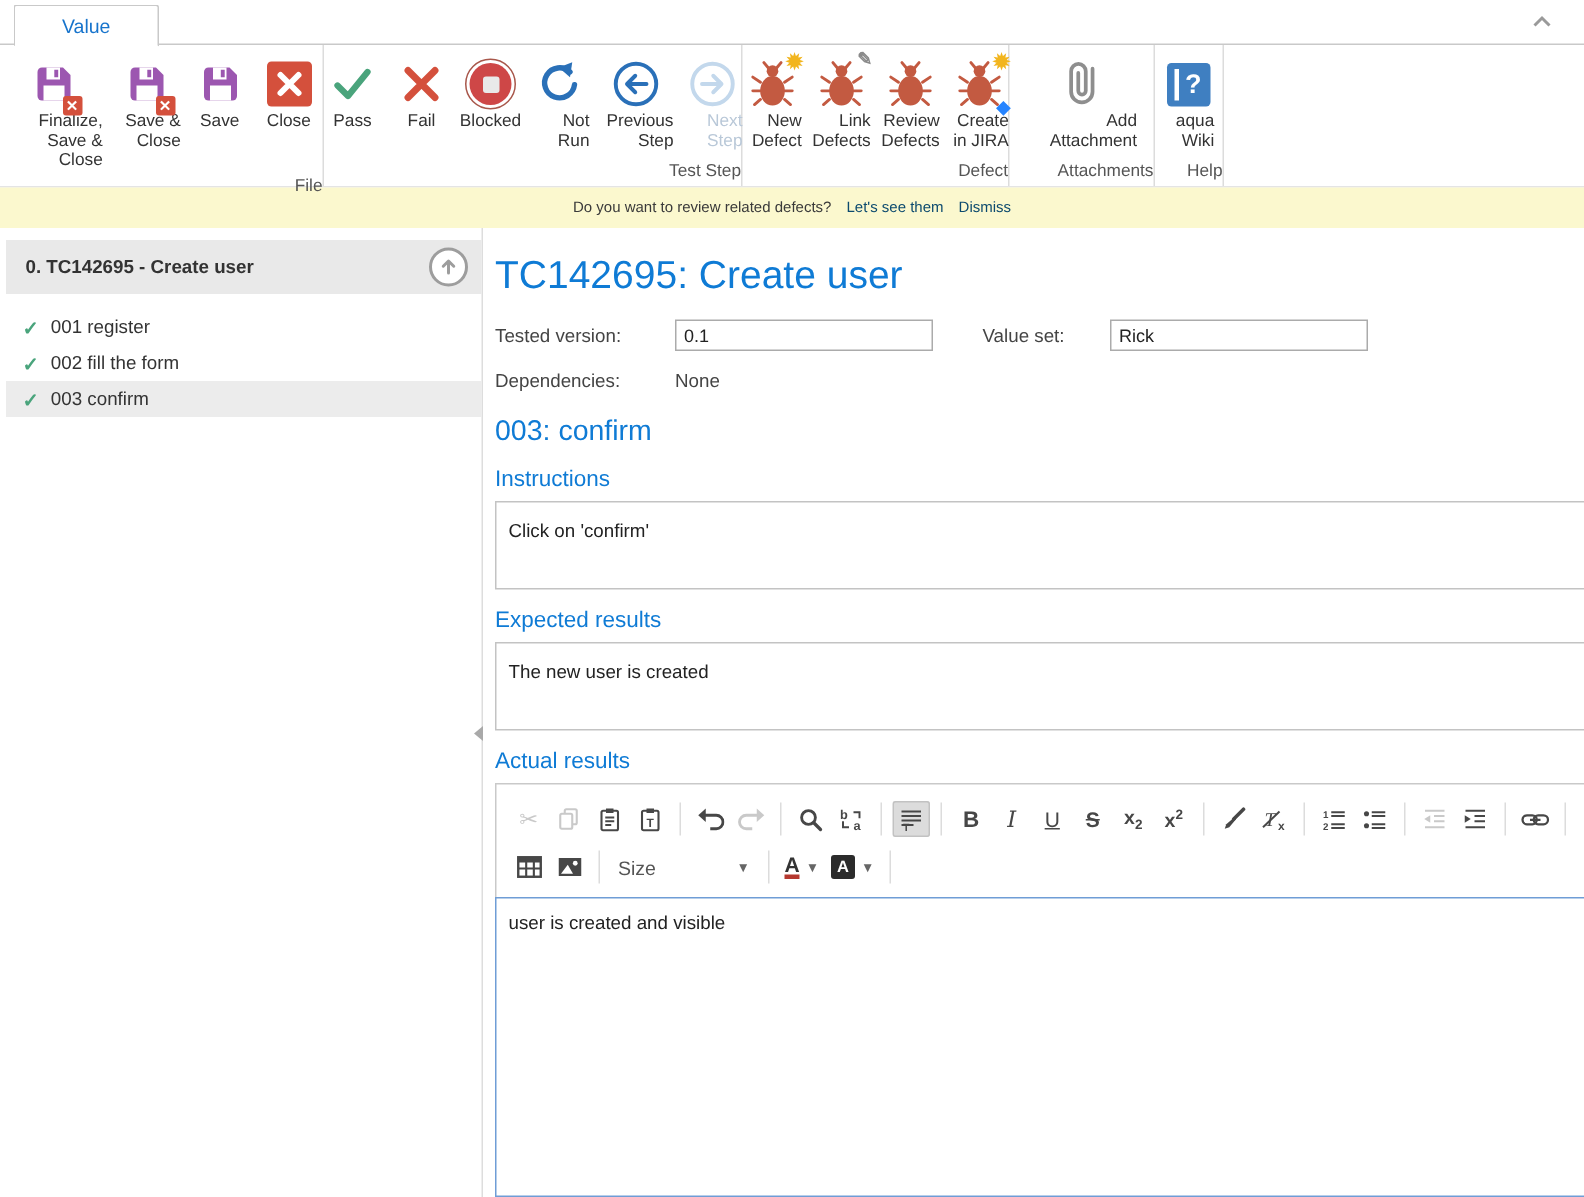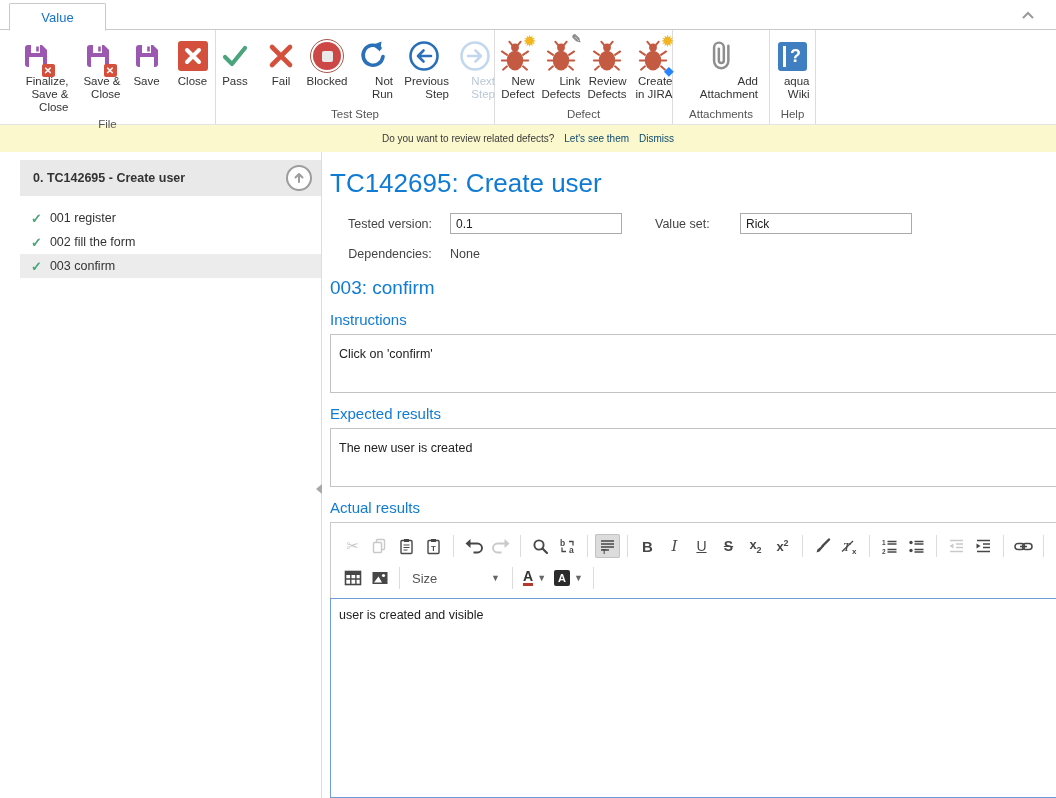--- a/index.html
+++ b/index.html
@@ -10,21 +10,21 @@
   .ribbon { background:#fff; }
   .tab-row { height:30px; position:relative; border-bottom:1px solid #c9c9c9; }
   .tab { position:absolute; left:9px; top:3px; width:97px; height:28px; background:#fff;
     border:1px solid #c9c9c9; border-bottom:1px solid #fff; border-radius:2px 2px 0 0;
     color:#1774cc; font-size:13px; display:flex; align-items:center; justify-content:center; z-index:2; }
   .ribbon-collapse { position:absolute; right:18px; top:6px; width:20px; height:18px;
     display:flex; align-items:center; justify-content:center; cursor:pointer; }
   .ribbon-body { display:flex; align-items:stretch; height:95px; border-bottom:1px solid #e4e4e4; }
   .rgroup { display:flex; flex-direction:column; border-right:1px solid #dcdcdc; padding-top:3px; }
   .rbtns { flex:1; display:flex; align-items:flex-start; justify-content:center; padding:2px 3px 0 3px; }
-  .gname { height:18px; font-size:11.5px; color:#555; text-align:center; line-height:16px; }
+  .gname { height:18px; font-size:11.5px; color:#555; text-align:right; line-height:16px; }
   .rbtn { display:flex; flex-direction:column; align-items:center; padding:2px 3px; min-width:46px;
     border-radius:2px; cursor:pointer; }
   .rbtn .ric { height:38px; display:flex; align-items:center; justify-content:center; position:relative; }
   .rbtn .rlb { font-size:11.5px; line-height:13px; text-align:right; color:#333; max-width:74px; }
   .rbtn.disabled .rlb { color:#b9c8d8; }
   .badge { position:absolute; font-weight:bold; }
 
   .close-sq { width:30px; height:30px; background:#d4503c; border-radius:3px;
     display:flex; align-items:center; justify-content:center; }
   .blocked-ic { width:34px; height:34px; border:1px solid #a8574b; border-radius:50%;
@@ -37,36 +37,36 @@
   .wiki-bar { position:absolute; left:5px; top:4px; bottom:4px; width:2.5px; background:#fff; }
   .wiki-q { color:#fff; font-weight:bold; font-size:18px; margin-left:6px; }
 
   
   .notify { height:27px; background:#fbf8ce; display:flex; align-items:center; justify-content:center;
     font-size:10px; color:#3a3a3a; }
   .notify a { color:#0c4a6e; text-decoration:none; margin-left:10px; cursor:pointer; }
 
   
   .content { display:flex; height:646px; position:relative; }
-  .sidebar { width:322px; flex:0 0 322px; border-right:1px solid #ddd; padding:8px 0 0 20px; position:relative; }
+  .sidebar { width:322px; flex:0 0 322px; border-right:1px solid #ddd; padding:8px 0 0 4px; position:relative; }
   .sb-head { height:36px; background:#e9e9e9; display:flex; align-items:center; justify-content:space-between;
     padding:0 9px 0 13px; font-size:12.5px; font-weight:bold; color:#333; }
   .sb-up { width:26px; height:26px; border:2px solid #9d9d9d; border-radius:50%;
     display:flex; align-items:center; justify-content:center; cursor:pointer; background:#fff; }
   .sb-items { margin-top:10px; }
   .sb-item { height:24px; display:flex; align-items:center; font-size:12.5px; color:#333; padding-left:11px; cursor:pointer; }
   .sb-item .chk { color:#4aa47c; font-weight:bold; font-size:13px; margin-right:8px; }
   .sb-item.sel { background:#ececec; }
   .splitter-handle { position:absolute; right:-1px; top:332px; width:0; height:0;
     border-top:5px solid transparent; border-bottom:5px solid transparent; border-right:6px solid #a9a9a9; }
 
   .main { flex:1; padding:14px 14px 0 8px; }
   .title { color:#0f7bd5; font-size:26px; font-weight:400; margin:2px 0 14px; }
   .frow { display:flex; align-items:center; font-size:12.5px; margin-bottom:13px; }
-  .flabel { width:120px; color:#444;text-align:center; }
+  .flabel { width:120px; color:#444; }
   .finput { width:172px; height:21px; border:1px solid #ababab; font-size:12px; padding:0 5px;
     font-family:"Liberation Sans", sans-serif; color:#222; }
   .fgap { width:33px; }
   .flabel2 { width:85px; color:#444; }
   .fstatic { color:#444; }
   .h2 { color:#0f7bd5; font-size:19px; font-weight:400; margin:16px 0 10px; }
   .h3 { color:#0f7bd5; font-size:15px; font-weight:400; margin:12px 0 6px; }
   .tbox { border:1px solid #c3c3c3; height:59px; padding:12px 8px 0; font-size:12.5px; color:#222; }
 
   

